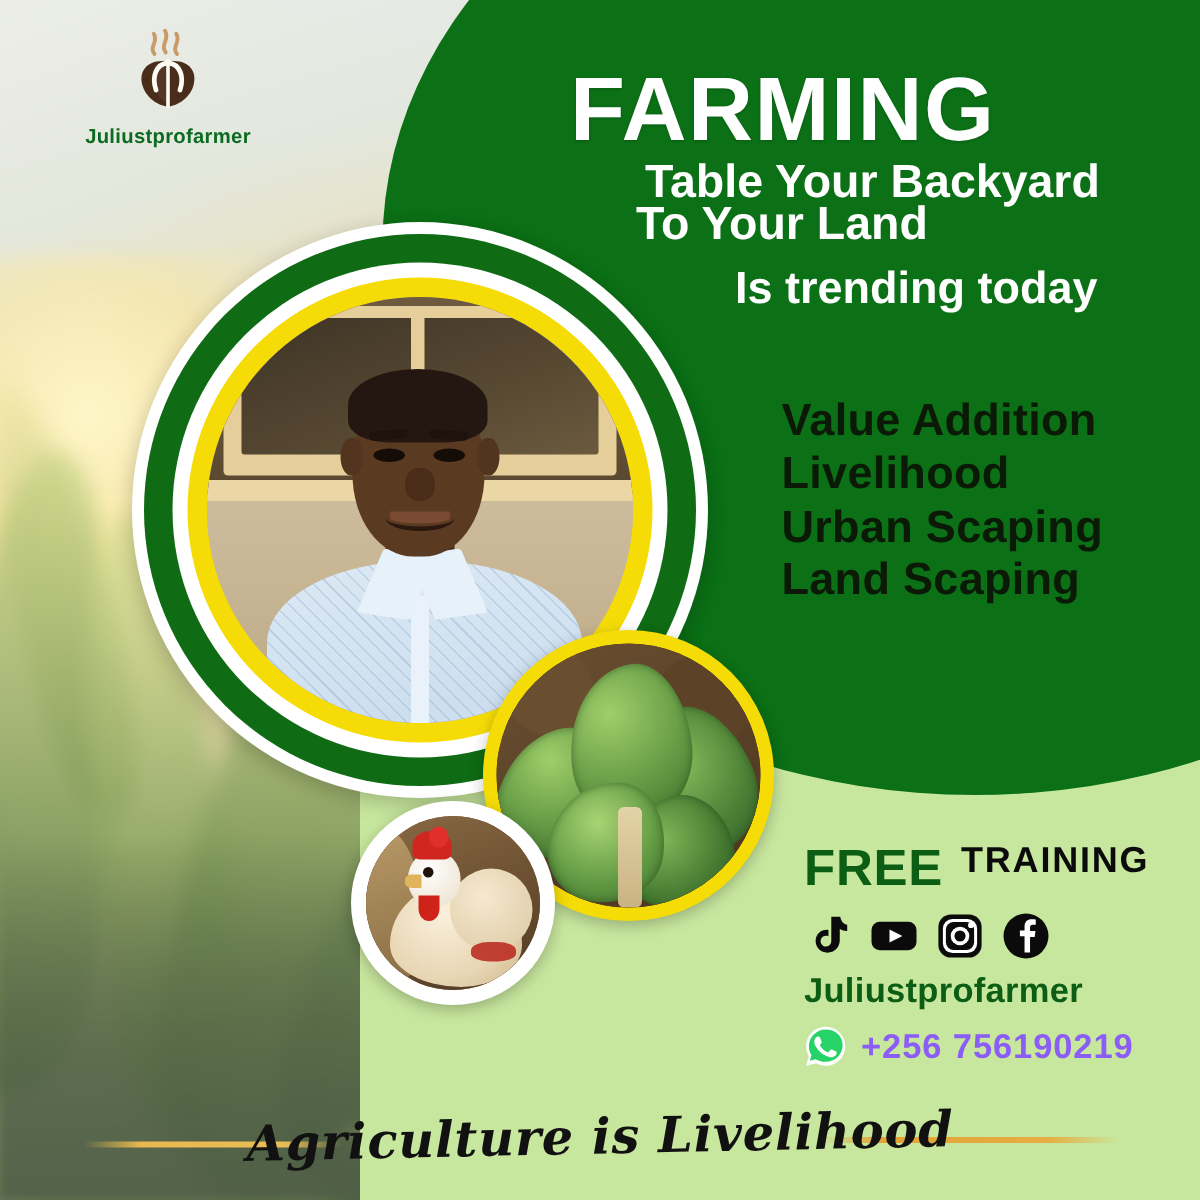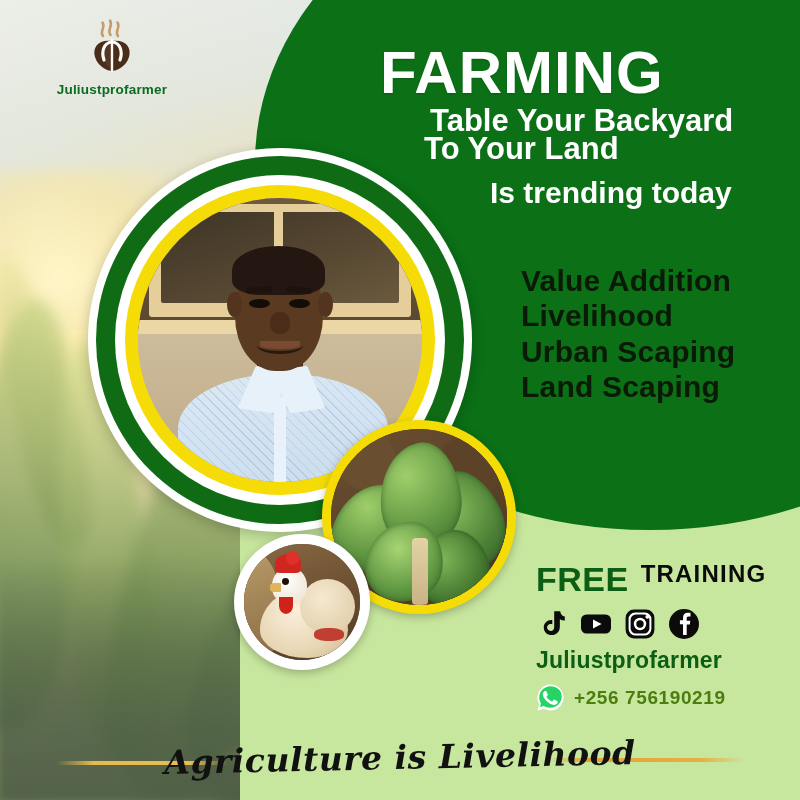--- a/index.html
+++ b/index.html
@@ -199,21 +199,21 @@
 
   
   .contact{position:absolute;left:536px;top:560px;width:264px;}
   .free-line{display:flex;align-items:flex-start;gap:12px;}
   .free-word{color:#0B5E14;font-weight:700;font-size:34px;letter-spacing:.5px;font-family:"Liberation Sans",sans-serif;}
   .training-word{color:#0B0B0B;font-weight:700;font-size:24px;letter-spacing:1.2px;font-family:"Liberation Sans",sans-serif;}
   .socials{display:flex;align-items:center;gap:12px;margin-top:9px;}
   .soc{width:32px;height:32px;display:block;}
   .handle{color:#0B5E14;font-weight:700;font-size:23px;margin-top:7px;letter-spacing:.2px;font-family:"Liberation Sans",sans-serif;}
   .wa-row{display:flex;align-items:center;gap:9px;margin-top:9px;}
-  .wa-num{color:#4d7c0f;font-weight:700;font-size:19px;letter-spacing:.6px;font-family:"Liberation Sans",sans-serif;}
+  .wa-num{color:#8b5cf6;font-weight:700;font-size:23px;letter-spacing:.6px;font-family:"Liberation Sans",sans-serif;}
 
   
   .tagline-band{position:absolute;left:0;top:724px;width:800px;height:76px;}
   .tag-line-l{position:absolute;left:56px;top:37px;width:172px;height:4px;
       background:linear-gradient(90deg, rgba(232,185,78,0), #E8B94E 22%, #E9BC55 78%, rgba(232,185,78,0));border-radius:3px;}
   .tag-line-r{position:absolute;left:548px;top:34px;width:198px;height:4px;
       background:linear-gradient(90deg, rgba(226,163,53,0), #E2A335 20%, #E6AE43 76%, rgba(226,163,53,0));border-radius:3px;}
   .tag-text{
     position:absolute;left:0;top:14px;width:800px;text-align:center;
     font-family:"DejaVu Serif",serif;font-style:italic;font-weight:700;

